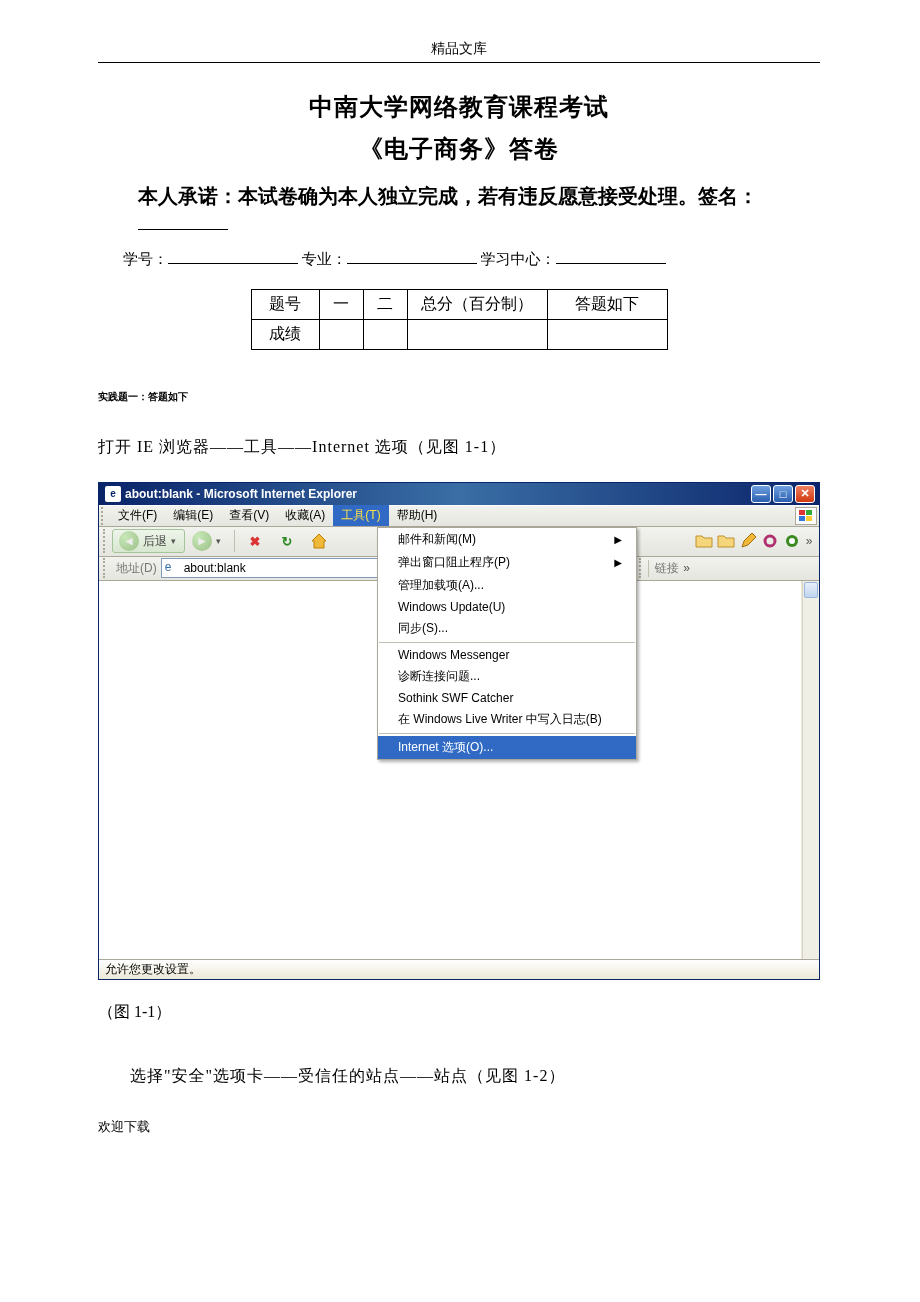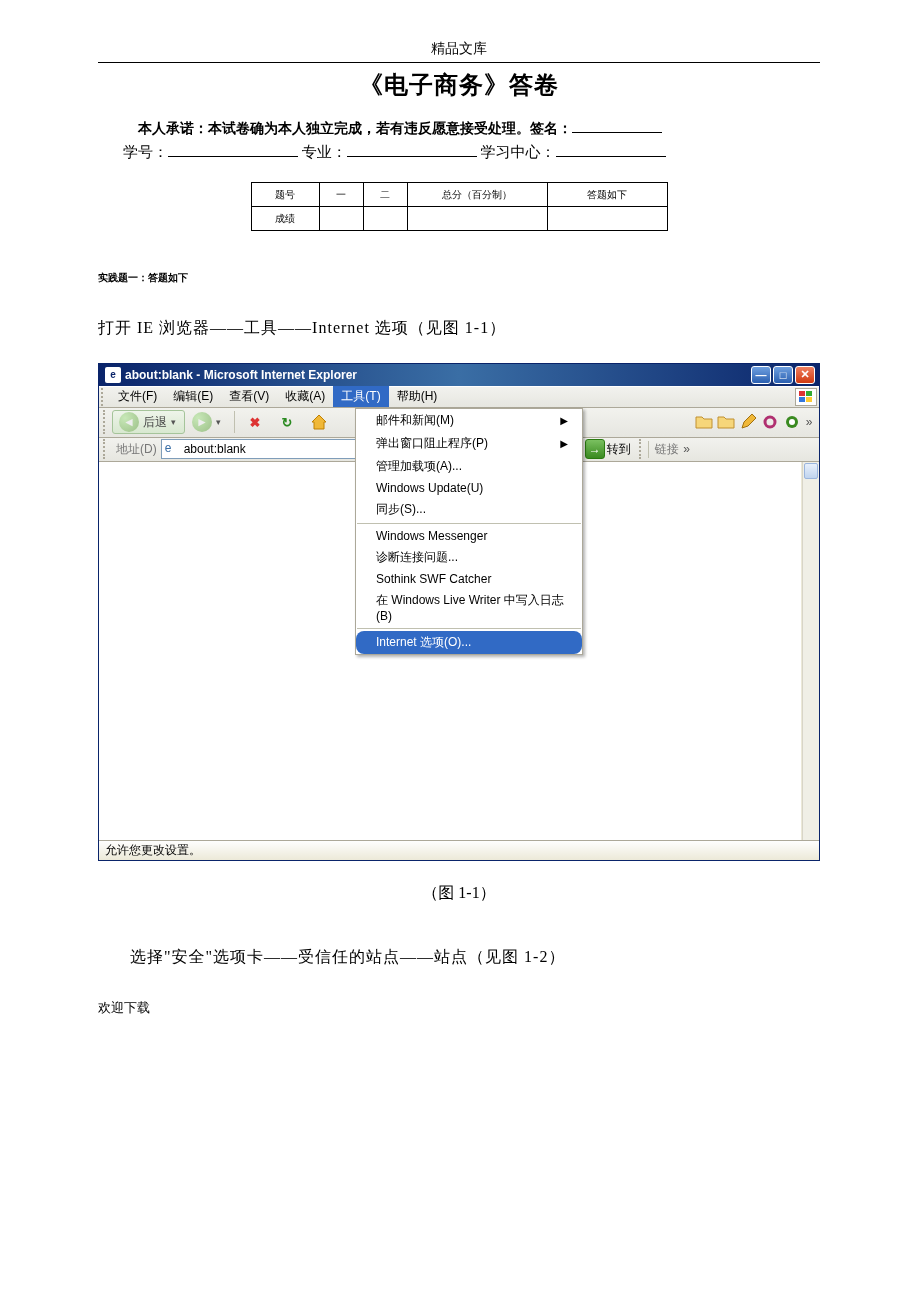--- a/index.html
+++ b/index.html
@@ -1,42 +1,42 @@
 <!DOCTYPE html>
 <html><head>
 <meta charset="utf-8">
 <style>
   * { box-sizing: border-box; }
   body { margin: 0; background: #fff; font-family: SimSun, "宋体", serif; width: 920px; }
   .page { padding: 40px 100px 30px 98px; }
   .doc-header { text-align: center; border-bottom: 1px solid #000; padding-bottom: 4px; margin-bottom: 6px; font-size: 14px; }
   .title1 { text-align: center; font-family: SimHei, "黑体", sans-serif; font-size: 24px; font-weight: bold; margin: 28px 0 10px 0; letter-spacing: 1px;}
   .title2 { text-align: center; font-family: SimHei, "黑体", sans-serif; font-size: 24px; font-weight: bold; margin: 0 0 18px 0; letter-spacing: 1px;}
-  .pledge { font-family: SimHei, "黑体", sans-serif; font-weight: bold; font-size: 14px; margin-left: 40px; margin-bottom: 4px; }
+  .pledge { font-family: SimHei, "黑体", sans-serif; font-weight: bold; font-size: 20px; margin-left: 40px; margin-bottom: 14px; }
   .formline { font-size: 15px; margin-left: 10px; margin-bottom: 20px; }
   .blank { display: inline-block; border-bottom: 1px solid #000; height: 1em; vertical-align: baseline; }
   .scoretab { margin: 0 auto 30px auto; border-collapse: collapse; }
-  .scoretab td { border: 1px solid #000; padding: 4px 10px; text-align: center; font-size: 10px; height: 24px; }
+  .scoretab td { border: 1px solid #000; padding: 4px 10px; text-align: center; font-size: 16px; height: 24px; }
   .section-h { font-family: SimHei, "黑体", sans-serif; font-weight: bold; font-size: 10px; margin: 40px 0 30px 0; }
   .bodytext { font-size: 16px; margin: 0 0 22px 0; letter-spacing: 1px; line-height: 1.6; }
-  .caption { text-align: center; font-size: 16px; margin: 22px 0 40px 0; }
+  .caption { font-size: 16px; margin: 22px 0 40px 0; }
   .footer { font-size: 13px; margin-top: 30px; color: #000; }
 
   
   .ie-window { border: 1px solid #0a246a; font-family: Tahoma, SimSun, sans-serif; font-size: 12px; background: #fff; }
   .titlebar { display:flex; align-items:center; height:22px; background: linear-gradient(to right,#0a246a,#3a6ea5,#0a246a); color:#fff; font-weight:bold; padding:0 2px; }
   .titlebar .ie-icon { width:16px; height:16px; margin:0 4px; display:flex; align-items:center; justify-content:center; background:#fff; border-radius:2px; color:#0a246a; font-size:10px; font-weight:bold;}
   .winbtns { margin-left:auto; display:flex; gap:2px; padding-right:2px; }
   .winbtn { width:20px; height:18px; border:1px solid #fff; border-radius:3px; display:flex; align-items:center; justify-content:center; font-size:11px; color:#fff; background:linear-gradient(#6fa0e0,#2a5fb0); }
   .winbtn.close { background:linear-gradient(#f08060,#d03a10); }
 
   .menubar { display:flex; align-items:center; height:22px; background:linear-gradient(#f2f2ee,#e6e6e0); border-top:1px solid #fff; border-bottom:1px solid #aca899; position:relative; }
   .menubar .grip { width:5px; height:18px; border-left:2px dotted #aca899; margin:0 4px 0 2px;}
   .menu-item { padding:2px 8px; cursor:default; }
-  .menu-item.active { background:#316ac5; color:#ffffff; }
+  .menu-item.active { background:#316ac5; color:#fde047; }
   .menubar .flag { margin-left:auto; width:22px; height:18px; margin-right:2px; background:#fff; border:1px solid #aca899; display:flex; align-items:center; justify-content:center;}
   .flag svg{display:block}
 
   .toolbar { display:flex; align-items:center; height:30px; background:linear-gradient(#f2f2ee,#e6e6e0); border-bottom:1px solid #aca899; padding:0 2px; position:relative; }
   .toolbar .grip { width:5px; height:24px; border-left:2px dotted #aca899; margin:0 4px 0 2px;}
   .tb-btn { height:24px; padding:0 6px; display:inline-flex; align-items:center; gap:4px; border:1px solid transparent; border-radius:3px; color:#777; }
   .tb-btn.back { background:linear-gradient(#eef4ea,#d8e8d0); border-color:#a5c49a; color:#444; }
   .tb-btn .circ { width:20px; height:20px; border-radius:50%; display:inline-flex; align-items:center; justify-content:center; color:#fff; font-size:12px;}
   .circ.green { background:radial-gradient(circle at 30% 30%,#9fe080,#3a8a20);}
   .circ.green.dis { background:radial-gradient(circle at 30% 30%,#c8e8b8,#9cc088); color:#eee;}
@@ -51,39 +51,40 @@
   .addrbar .grip { width:5px; height:20px; border-left:2px dotted #aca899; margin:0 4px 0 2px;}
   .addrlabel { color:#777; padding:0 4px;}
   .addr-input { flex:0 0 420px; display:flex; align-items:center; height:20px; background:#fff; border:1px solid #7f9db9; margin-right:4px;}
   .addr-input .ie-icon{ width:16px;height:16px;margin:0 3px; background:#fff; }
   .addr-input .txt{ flex:1; font-size:12px; color:#000;}
   .addr-input .dd{ width:16px; height:18px; border-left:1px solid #c0cddb; background:linear-gradient(#e8f0fb,#c9dcf2); color:#4a6a99; display:flex; align-items:center; justify-content:center; font-size:9px; margin-left:auto;}
   .go-btn { width:20px;height:20px; background:linear-gradient(#7ac060,#3a8a20); border:1px solid #2a7a10; color:#fff; display:inline-flex; align-items:center; justify-content:center; border-radius:3px; font-size:12px; margin-right:2px;}
   .go-label { color:#000; padding:0 4px 0 0;}
   .links-label { color:#777; border-left:1px solid #c0c0b0; padding:0 2px 0 6px;}
 
-  .dropdown { position:absolute; top:21px; left:256px; width:228px; background:#fff; border:1px solid #aca899; box-shadow:2px 2px 3px rgba(0,0,0,0.3); z-index:10;}
+  .dropdown { position:absolute; top:21px; left:278px; width:260px; background:#fff; border:1px solid #aca899; box-shadow:2px 2px 3px rgba(0,0,0,0.3); z-index:10;}
   .dd-item { display:flex; align-items:center; justify-content:space-between; padding:3px 14px 3px 20px; font-size:12px;}
   .dd-item.hr { border-top:1px solid #c0c0b0; margin:2px 1px; padding:0; height:0;}
   .dd-item .arrow{ font-size:10px; color:#000;}
-  .dd-item.sel { background:#316ac5; color:#fff;border-radius:8px;}
+  .dd-item.sel { background:#316ac5; color:#fff;}
 
   .content-area { position:relative; height:378px; background:#fff; display:flex;}
   .content-area .body { flex:1; border-right:1px solid #ece9d8;}
   .content-area .vscroll{ width:17px; background:#f0efe6; border-left:1px solid #d8d5c8; position:relative;}
   .vscroll .thumb{ position:absolute; top:1px; left:1px; right:1px; height:16px; background:linear-gradient(#e8f0fb,#c0d4ee); border:1px solid #9ab5dd; border-radius:2px;}
 
   .statusbar{ height:20px; background:linear-gradient(#fefefe,#ece9d8); border-top:1px solid #aca899; display:flex; align-items:center; padding:0 6px; font-size:12px; color:#000;}
 </style>
 </head>
 <body>
 
 <div class="page">
   <div class="doc-header">精品文库</div>
 
+  <div class="title1">中南大学网络教育课程考试</div>
   <div class="title2">《电子商务》答卷</div>
 
   <div class="pledge">
     <span>本人承诺：本试卷确为本人独立完成，若有违反愿意接受处理。签名：</span><span class="blank" style="width:90px"></span>
   </div>
 
   <div class="formline">
     &nbsp;&nbsp;&nbsp;&nbsp;<span>学号：</span><span class="blank" style="width:130px"></span>
     <span>专业：</span><span class="blank" style="width:130px"></span>
     <span>学习中心：</span><span class="blank" style="width:110px"></span>

